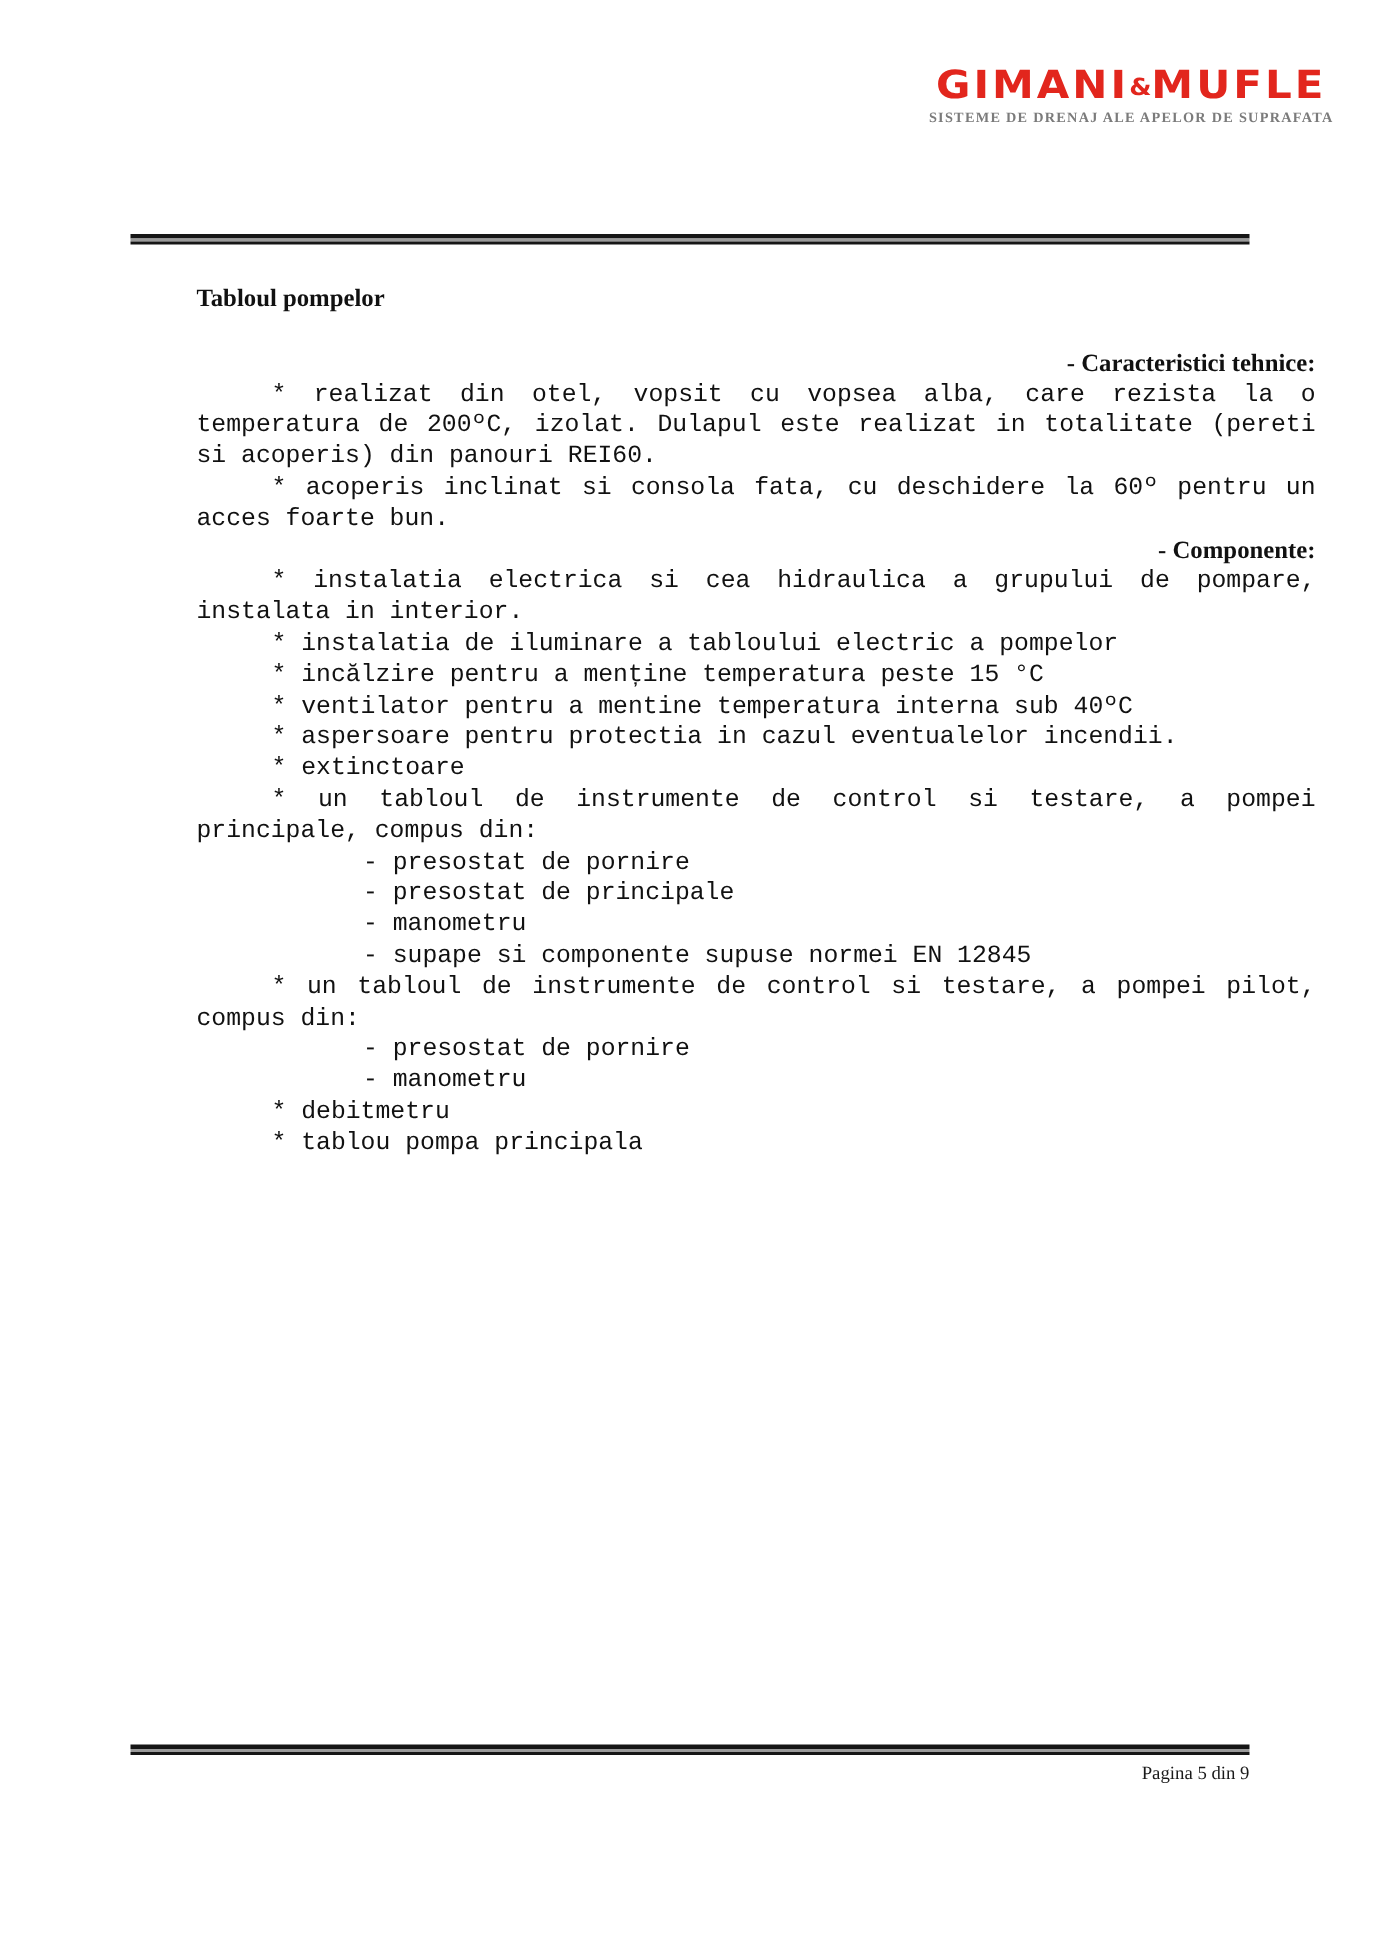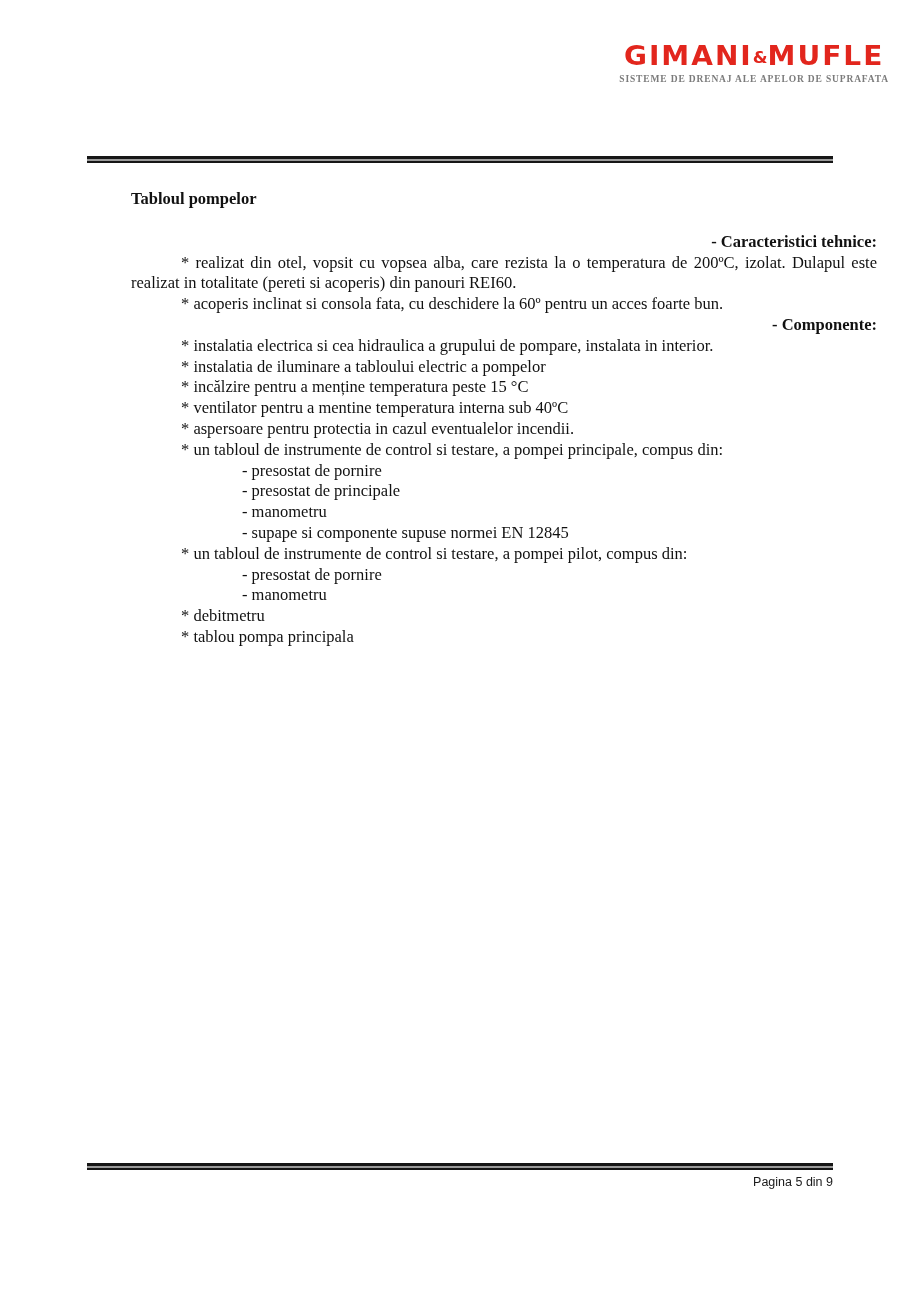--- a/index.html
+++ b/index.html
@@ -70,30 +70,30 @@
     margin-top: 21px;
     text-align: justify;
   }
   .doc-heading {
     font-weight: bold;
     text-align: right;
   }
   .doc-heading.first {
     margin-top: 22px;
   }
-  .doc-line { text-align: justify; }
+  .doc-line { text-align: justify; font-family: Liberation Mono, monospace; }
   .doc-line.lv1 { text-indent: 50px; }
   .doc-line.lv2 { text-indent: 111px; }
 
   
   .footer-text {
     position: absolute;
     top: 1175px;
     right: 86px;
-    font-family: Liberation Sans, sans-serif;
+    font-family: Liberation Serif, serif;
     font-size: 12.5px;
     color: #1a1a1a;
   }
 </style>
 </head>
 <body>
 
 <div class="logo">
   <div class="logo-main">
     <span style="color: rgb(226, 38, 29);">GIMANI</span><span class="amp" style="color: rgb(226, 38, 29);">&amp;</span><span style="color: rgb(226, 38, 29);">MUFLE</span>
@@ -112,20 +112,21 @@
   <div>
       <div class="doc-heading first">- Caracteristici tehnice:</div>
       <div class="doc-line lv1">* realizat din otel, vopsit cu vopsea alba, care rezista la o temperatura de 200ºC, izolat. Dulapul este realizat in totalitate (pereti si acoperis) din panouri REI60.</div>
       <div class="doc-line lv1">* acoperis inclinat si consola fata, cu deschidere la 60º pentru un acces foarte bun.</div>
       <div class="doc-heading">- Componente:</div>
       <div class="doc-line lv1">* instalatia electrica si cea hidraulica a grupului de pompare, instalata in interior.</div>
       <div class="doc-line lv1">* instalatia de iluminare a tabloului electric a pompelor</div>
       <div class="doc-line lv1">* incălzire pentru a menține temperatura peste 15 °C</div>
       <div class="doc-line lv1">* ventilator pentru a mentine temperatura interna sub 40ºC</div>
       <div class="doc-line lv1">* aspersoare pentru protectia in cazul eventualelor incendii.</div>
+      <div class="doc-line lv1">* extinctoare</div>
       <div class="doc-line lv1">* un tabloul de instrumente de control si testare, a pompei principale, compus din:</div>
       <div class="doc-line lv2">- presostat de pornire</div>
       <div class="doc-line lv2">- presostat de principale</div>
       <div class="doc-line lv2">- manometru</div>
       <div class="doc-line lv2">- supape si componente supuse normei EN 12845</div>
       <div class="doc-line lv1">* un tabloul de instrumente de control si testare, a pompei pilot, compus din:</div>
       <div class="doc-line lv2">- presostat de pornire</div>
       <div class="doc-line lv2">- manometru</div>
       <div class="doc-line lv1">* debitmetru</div>
       <div class="doc-line lv1">* tablou pompa principala</div>

